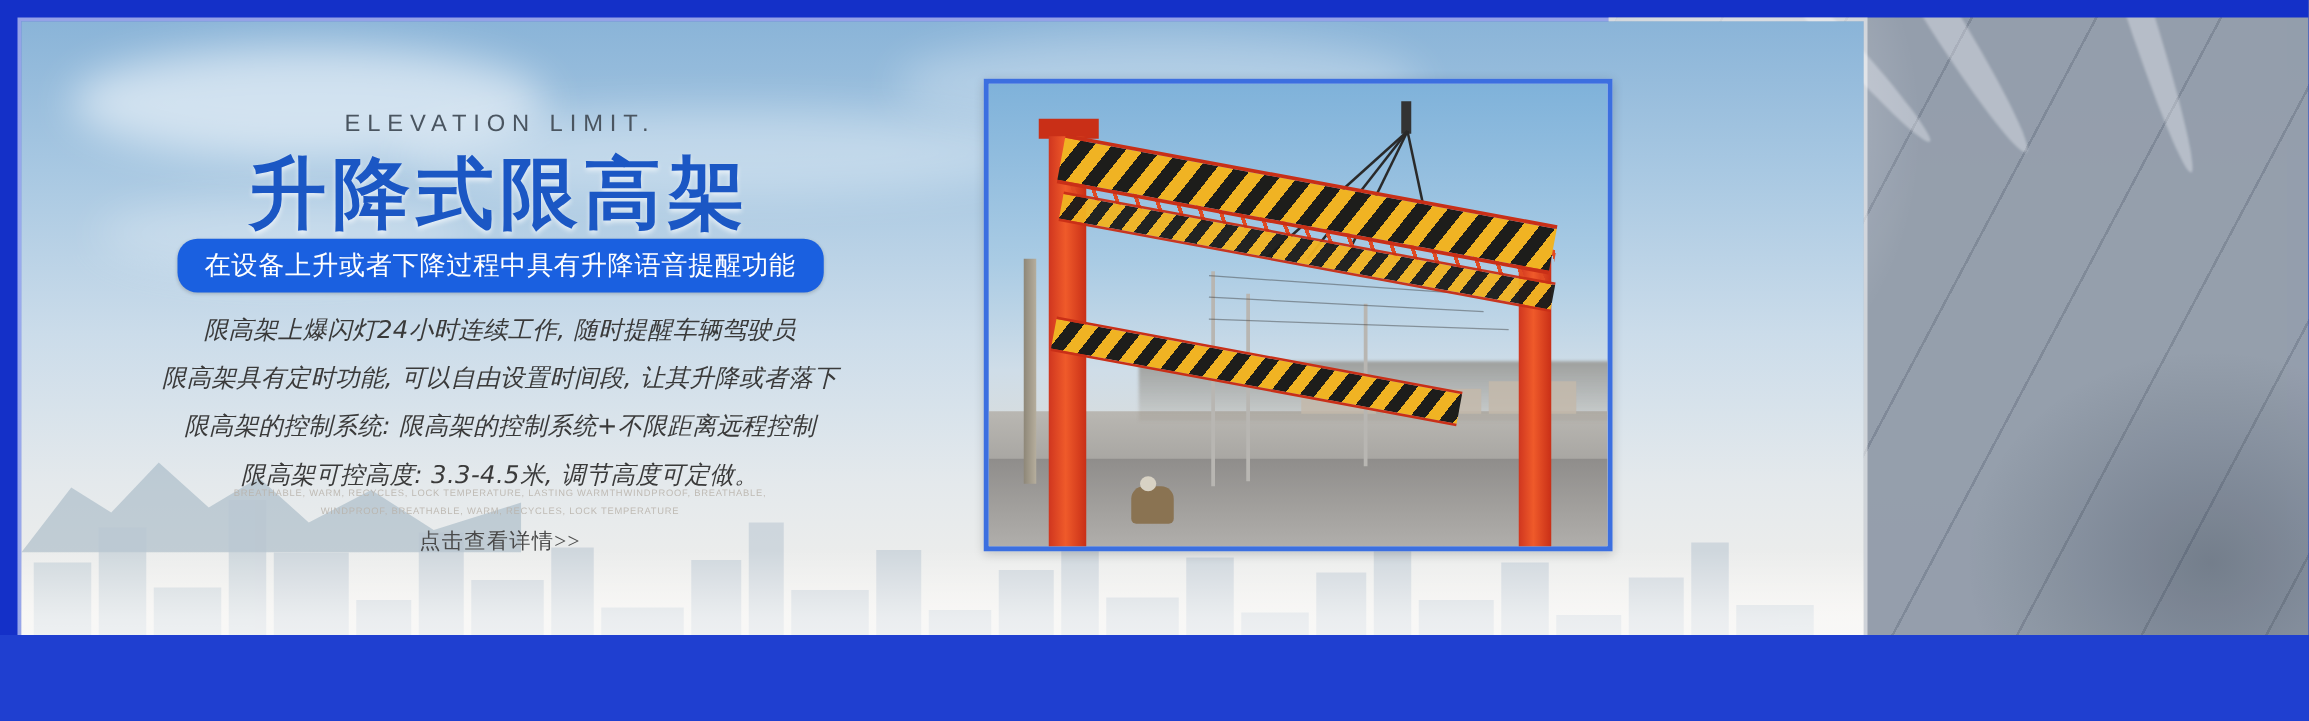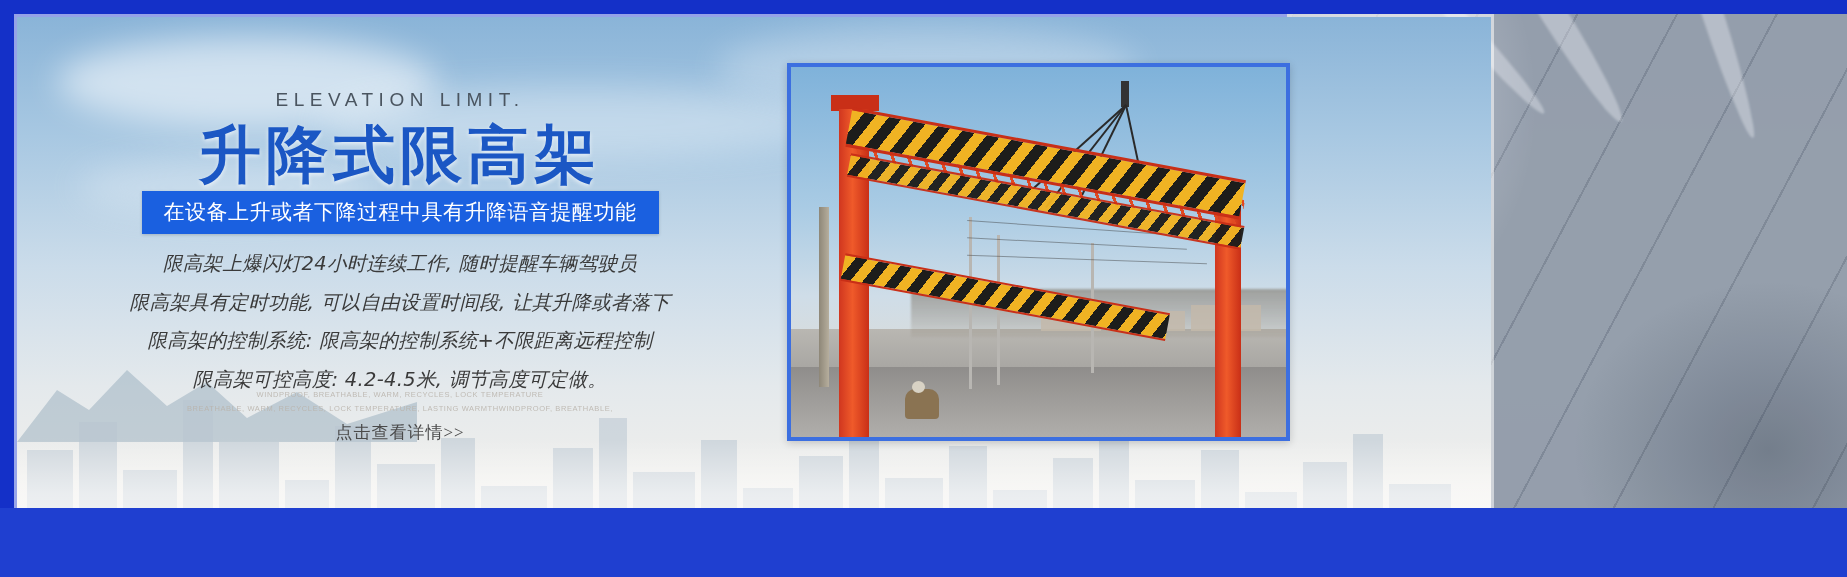--- a/index.html
+++ b/index.html
@@ -98,20 +98,21 @@
   }
   .hl-wrap{
     position:absolute;top:174px;left:0;width:766px;
   }
   .hl-bar{
     display:inline-block;background:#1a60e0;color:#fff;
     font-size:21px;letter-spacing:.5px;font-weight:400;
     padding:8px 22px 9px 22px;line-height:1.25;
     box-shadow:0 1px 3px rgba(0,0,0,.18);
     font-family:"DejaVu Sans","Liberation Sans",sans-serif;
+    border-radius:16px;
   }
   .body-lines{
     position:absolute;top:231px;left:0;width:766px;
   }
   .body-lines p{
     margin:0 0 7px 0;
     font-size:19.5px;color:#3a3a3a;line-height:1.62;
     letter-spacing:.3px;font-weight:400;
     font-family:"DejaVu Sans","Liberation Sans",sans-serif;
     font-style:italic;
@@ -266,26 +267,26 @@
       <div class="main-title">升降式限高架</div>
 
       <div class="hl-wrap">
         <span class="hl-bar">在设备上升或者下降过程中具有升降语音提醒功能</span>
       </div>
 
       <div class="body-lines">
         <p>限高架上爆闪灯24小时连续工作, 随时提醒车辆驾驶员</p>
         <p>限高架具有定时功能, 可以自由设置时间段, 让其升降或者落下</p>
         <p>限高架的控制系统: 限高架的控制系统+不限距离远程控制</p>
-        <p>限高架可控高度: 4.2-4.5米, 调节高度可定做。</p>
+        <p>限高架可控高度: 3.3-4.5米, 调节高度可定做。</p>
       </div>
 
       <div class="watermark">
+        <div>BREATHABLE, WARM, RECYCLES, LOCK TEMPERATURE, LASTING WARMTHWINDPROOF, BREATHABLE,</div>
         <div>WINDPROOF, BREATHABLE, WARM, RECYCLES, LOCK TEMPERATURE</div>
-        <div>BREATHABLE, WARM, RECYCLES, LOCK TEMPERATURE, LASTING WARMTHWINDPROOF, BREATHABLE,</div>
       </div>
 
       <div class="detail-link">点击查看详情&gt;&gt;</div>
     </div>
 
     <div class="photo">
       <div class="ph-sky"></div>
 
       <div class="ph-ground"></div>
       <div class="ph-road"></div>

